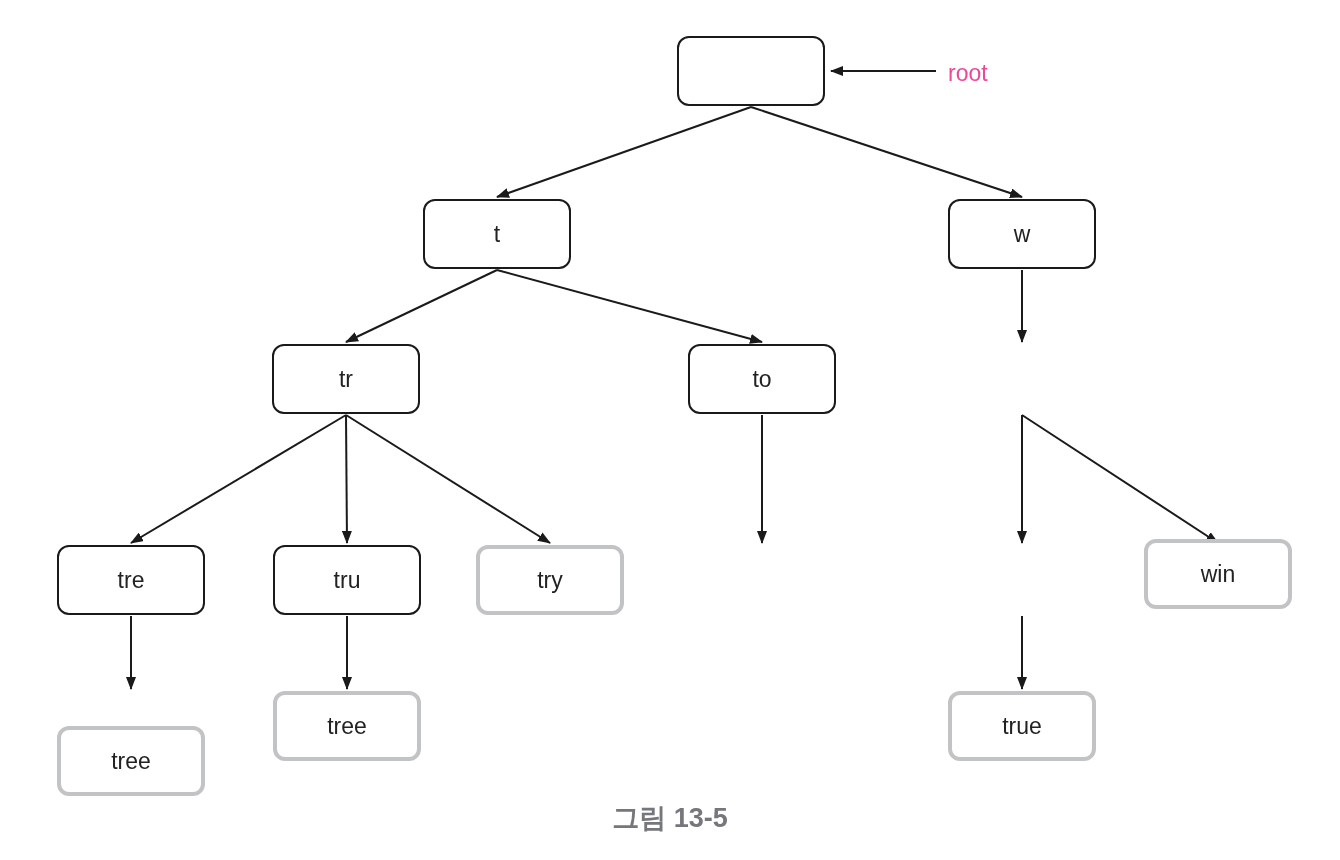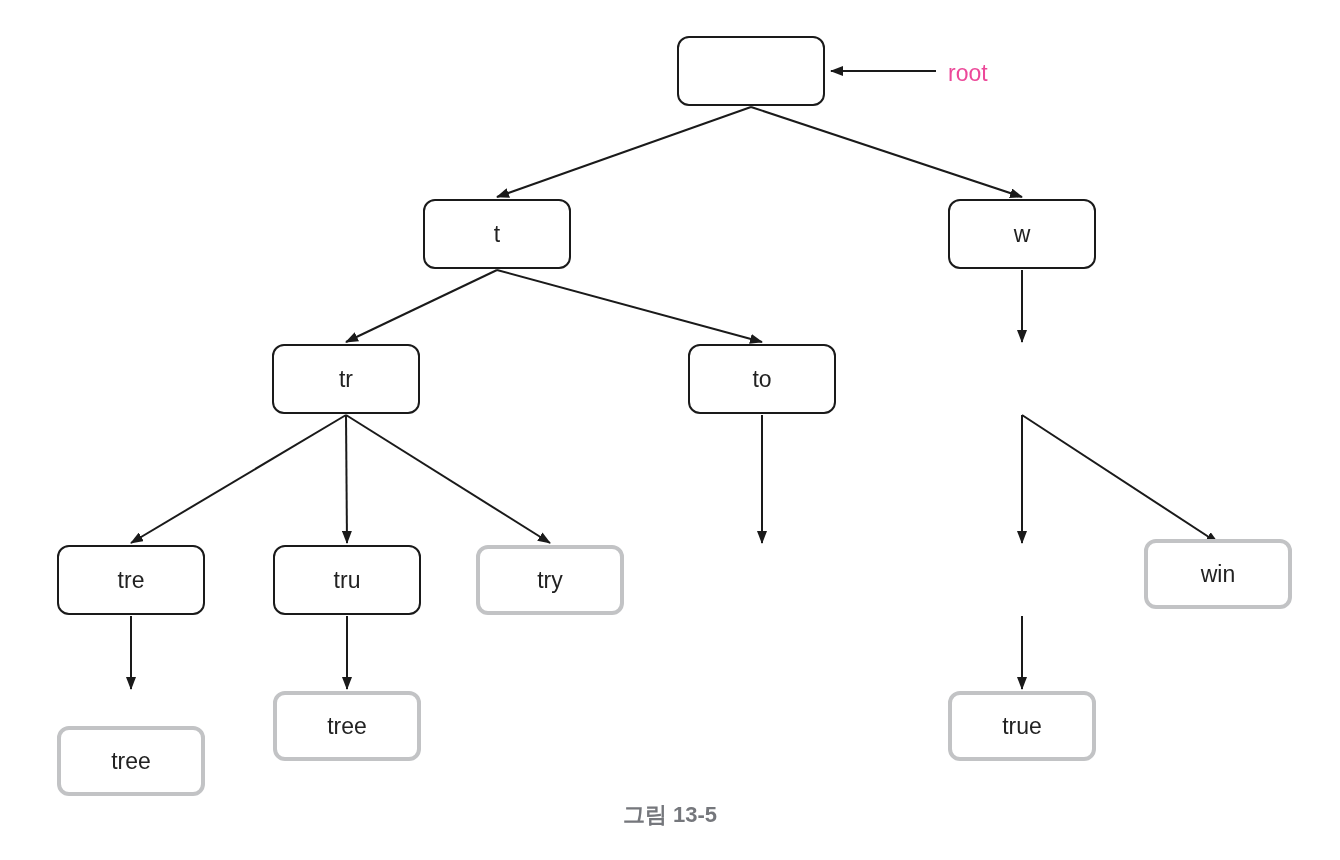--- a/index.html
+++ b/index.html
@@ -48,21 +48,21 @@
     font-size: 23px;
     color: #ec4899;
     line-height: 26px;
   }
   .caption {
     position: absolute;
     left: 0;
     right: 0;
     top: 800px;
     text-align: center;
-    font-size: 22px;
+    font-size: 27px;
     font-weight: bold;
     color: #75777c;
   }
 </style>
 </head>
 <body>
 
 <div class="canvas">
 
   <svg class="edges" viewBox="0 0 1340 860" xmlns="http://www.w3.org/2000/svg">

